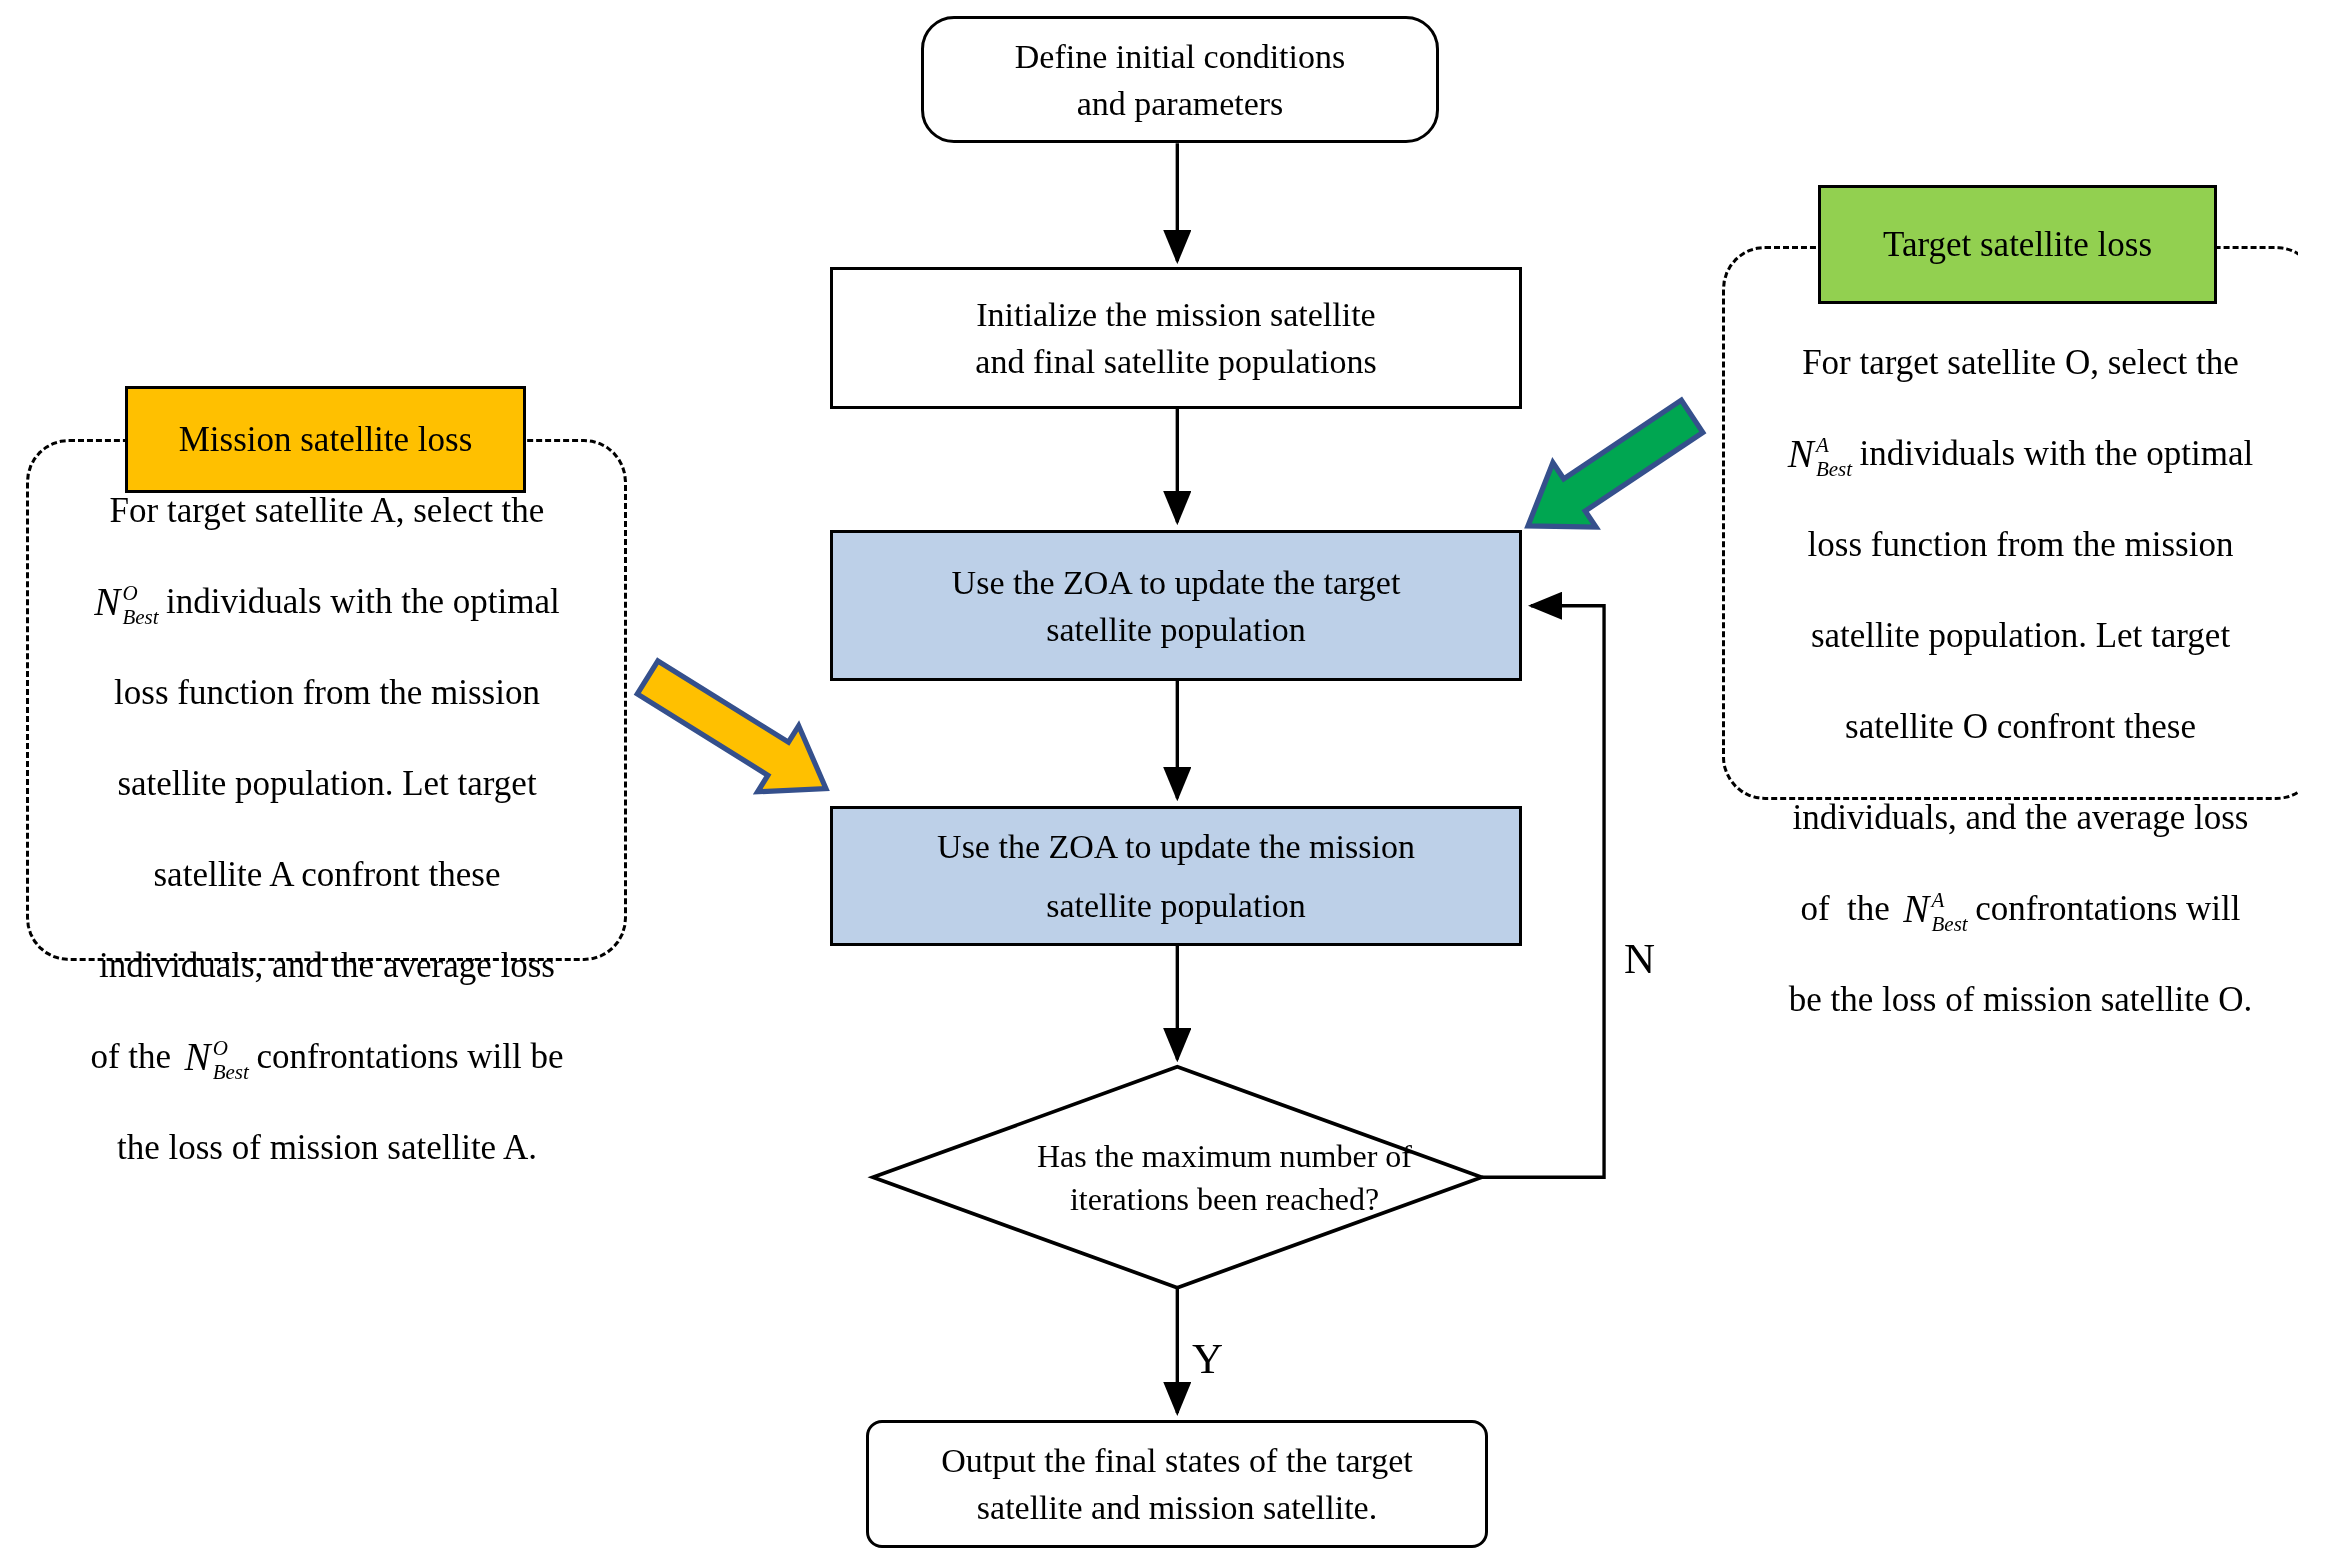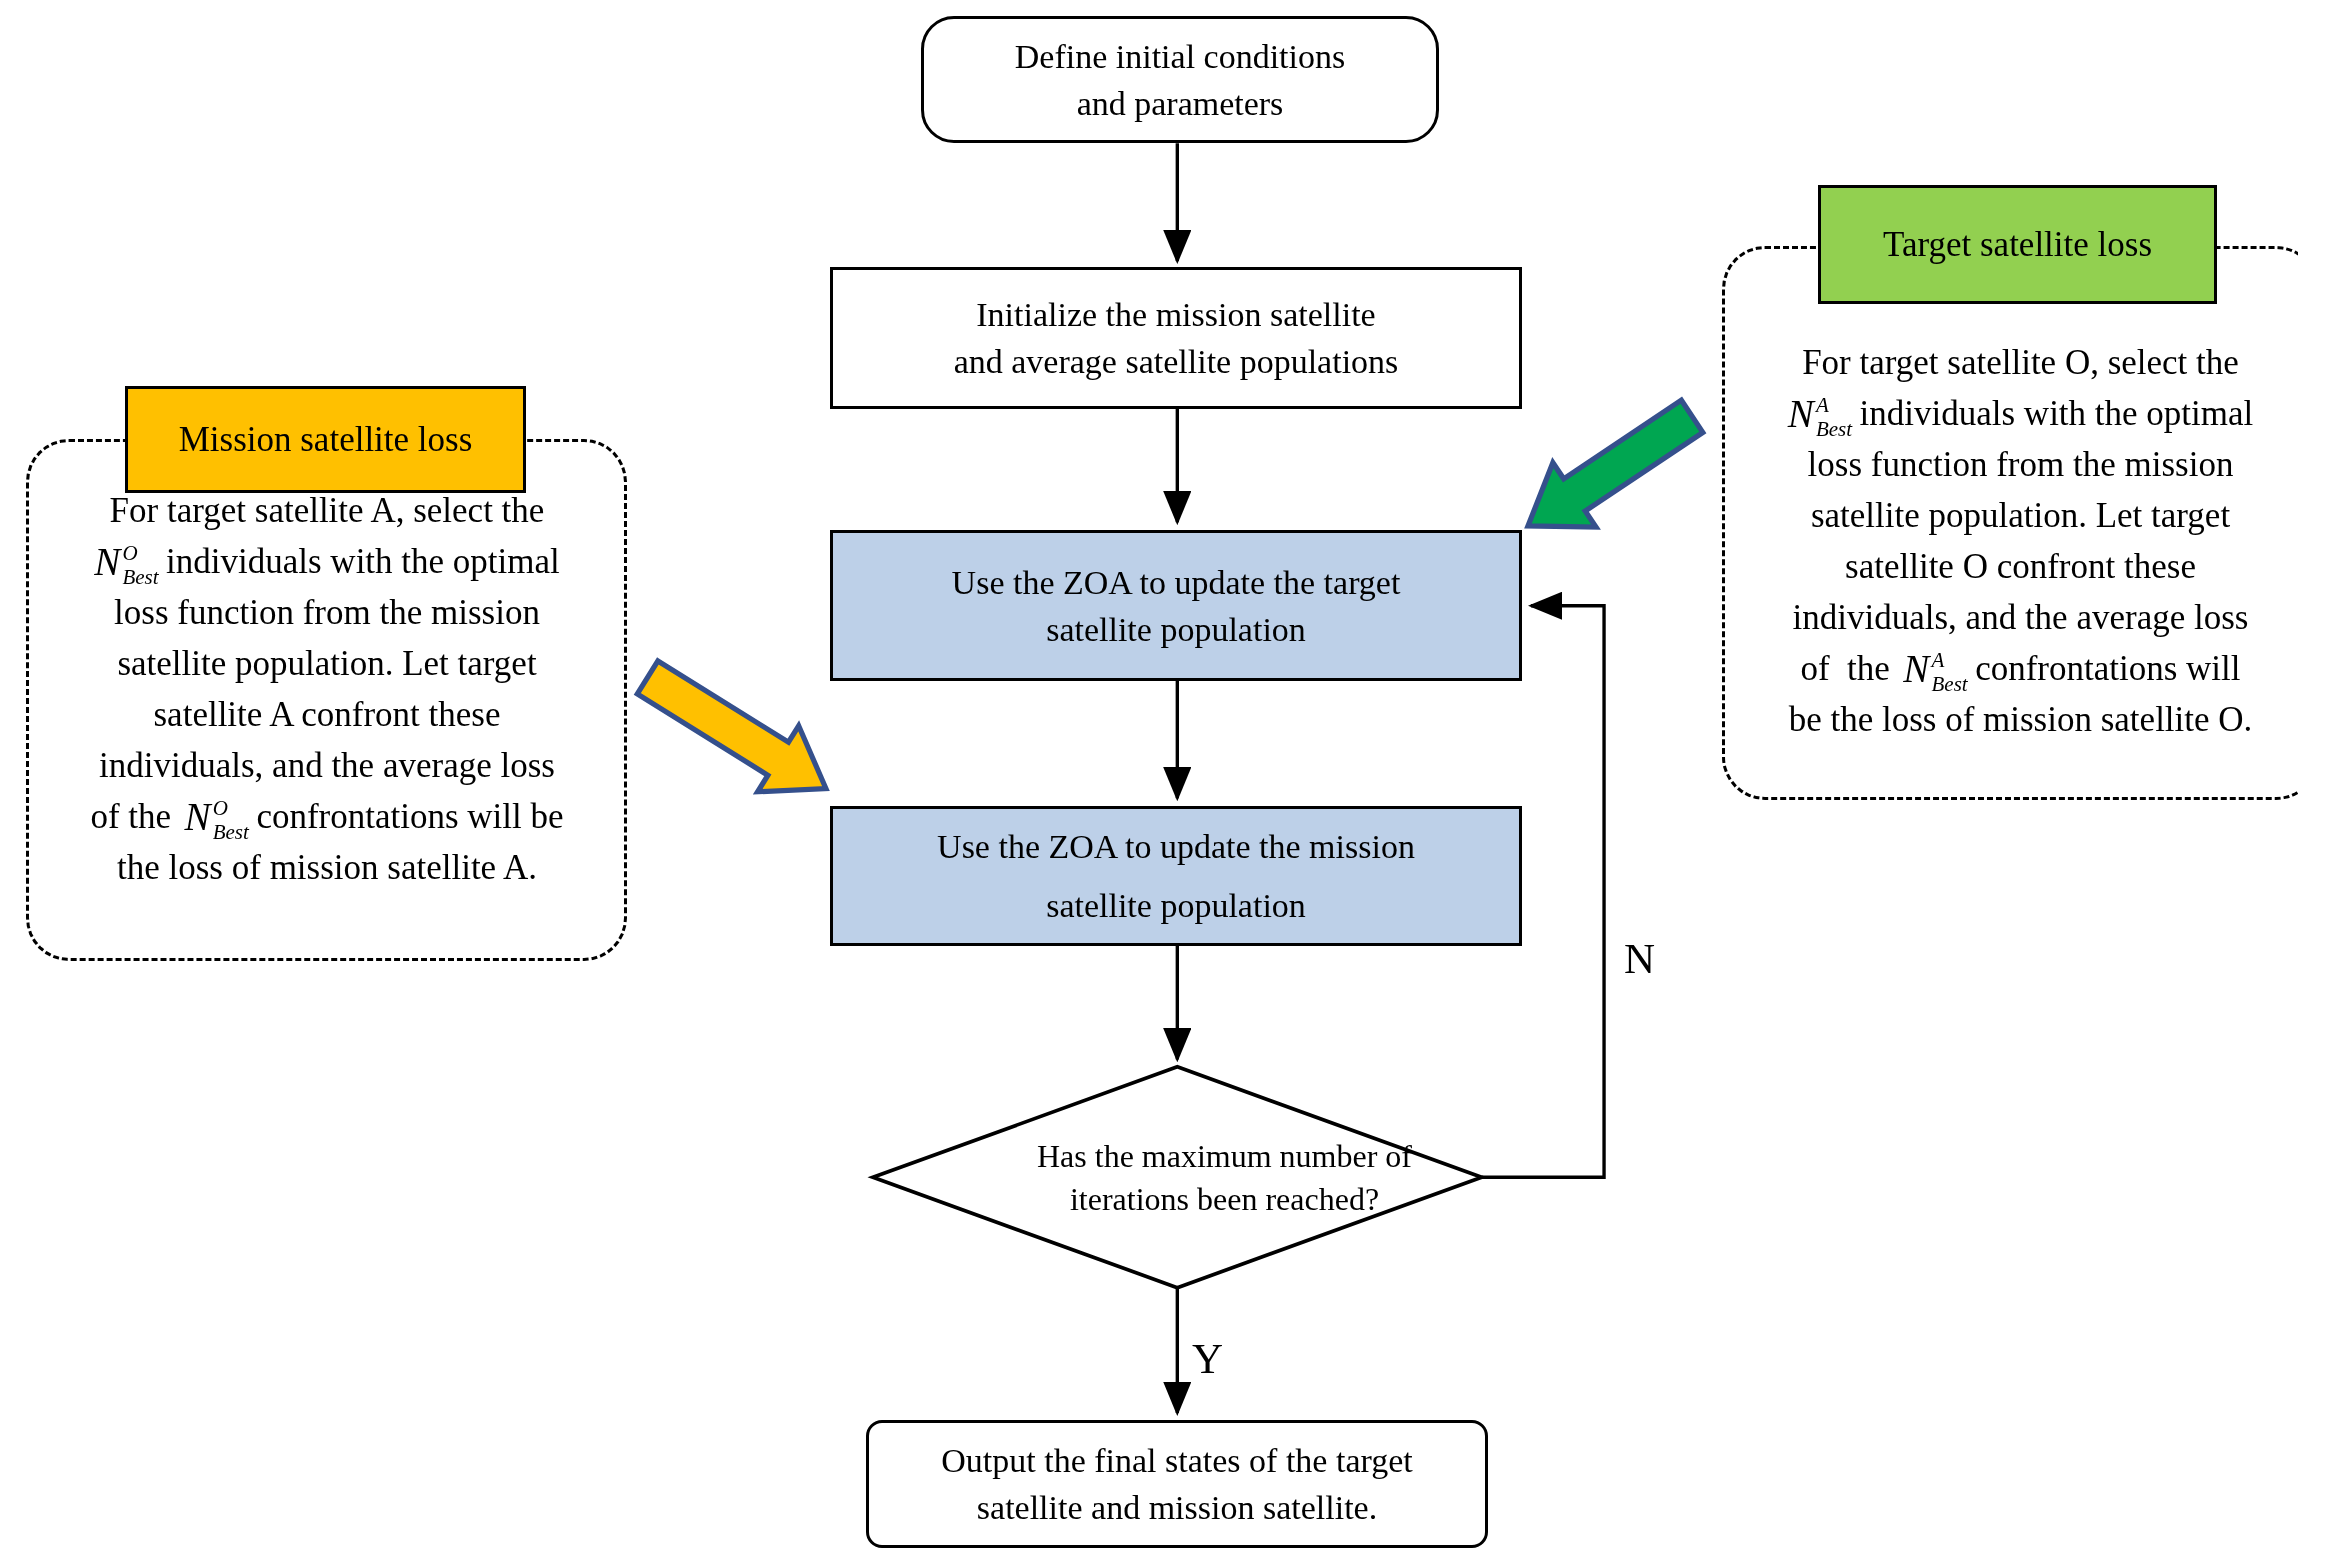--- a/index.html
+++ b/index.html
@@ -22,21 +22,21 @@
   }
   .dashed-note{
     position:absolute;border:3.7px dashed #000;border-radius:43px;box-sizing:border-box;z-index:1;
   }
   .note-title{
     position:absolute;display:flex;justify-content:center;align-items:center;
     border:3.7px solid #000;font-size:35px;box-sizing:border-box;z-index:3;
   }
   .note-body{
     position:absolute;display:flex;flex-direction:column;align-items:center;
-    font-size:35px;z-index:2;
+    font-size:35px;z-index:2;gap:40px;
   }
   .note-line{height:51px;display:flex;justify-content:center;align-items:center;white-space:pre;}
   .formula{display:inline-flex;align-items:center;margin-right:7.5px;}
   .f-base{font-style:italic;font-size:39px;line-height:1;}
   .f-stack{
     display:inline-flex;flex-direction:column;align-items:flex-start;
     font-size:21px;line-height:1;font-style:italic;margin-left:2.2px;transform:translateY(3.7px);
   }
   .f-sup{margin-bottom:2.2px;}
   .edge-label{position:absolute;font-size:43px;z-index:2;}
@@ -68,21 +68,21 @@
     <polygon points="2253.6,536.4 2095.9,641.8 2081.4,620.2 2048,705 2139.2,706.6 2124.7,685 2282.4,579.6" fill="#00A651" stroke="#35508C" stroke-width="7"></polygon>
   </svg>
 
   <div class="node rounded" style="left:921px;top:16.4px;width:518px;height:127px;">
     <div>Define initial conditions</div>
     <div>and parameters</div>
   </div>
 
   <div class="node" style="left:830px;top:267px;width:692px;height:142px;">
     <div>Initialize the mission satellite</div>
-    <div>and average satellite populations</div>
+    <div>and final satellite populations</div>
   </div>
 
   <div class="node blue" style="left:830px;top:530px;width:692px;height:151px;">
     <div>Use the ZOA to update the target</div>
     <div>satellite population</div>
   </div>
 
   <div class="node blue" style="left:830px;top:806px;width:692px;height:140px;gap:12px;">
     <div>Use the ZOA to update the mission</div>
     <div>satellite population</div>

